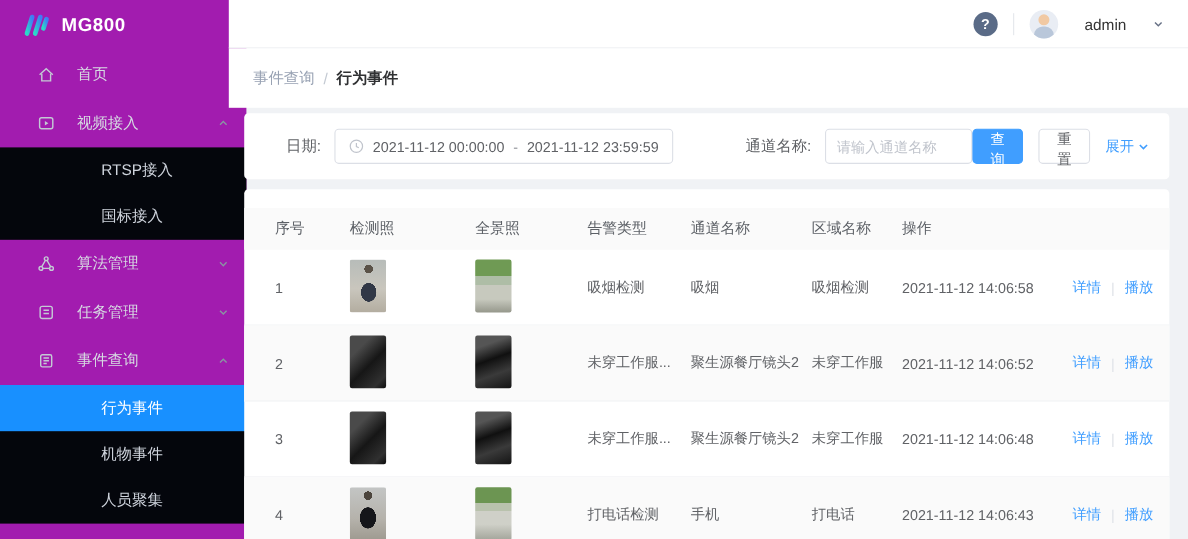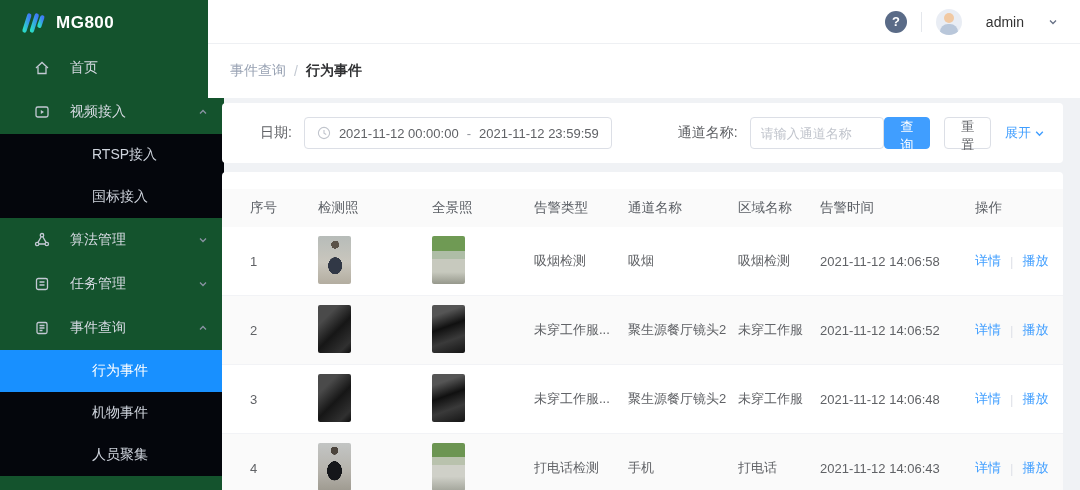--- a/index.html
+++ b/index.html
@@ -1,20 +1,20 @@
 <!DOCTYPE html>
 <html><head>
 <meta charset="utf-8">
 <style>
   * { box-sizing: border-box; margin: 0; padding: 0; }
   html,body { width:1080px; height:490px; overflow:hidden; }
   body { font-family:"Liberation Sans","DejaVu Sans",sans-serif; background:#f0f2f5; position:relative; }
 
   
-  .sidebar { position:absolute; left:0; top:0; width:224px; height:490px; background:#14532d; color:#dfe3ea; }
+  .sidebar { position:absolute; left:0; top:0; width:224px; height:490px; background:#a21caf; color:#dfe3ea; }
   .logo-row { height:46px; display:flex; align-items:center; padding-left:18px; gap:10px; }
   .logo-text { color:#fff; font-size:17px; font-weight:bold; letter-spacing:.5px; }
   .nav-item { position:relative; height:44px; display:flex; align-items:center; padding-left:34px; gap:20px; font-size:14px; color:#d6dae2; cursor:pointer; }
   .nav-item .caret { position:absolute; right:16px; top:50%; transform:translateY(-50%); }
   .submenu { background:#04060c; }
   .sub-item { height:42px; display:flex; align-items:center; padding-left:92px; font-size:14px; color:#cfd4dd; cursor:pointer; }
   .sub-item.active { background:#1890ff; color:#fff; }
   .icon16 { width:16px; height:16px; flex:0 0 16px; }
 
   
@@ -221,21 +221,20 @@
     </div>
 
     <div class="table-card">
       <div class="t-row t-head">
         <span>序号</span>
         <span>检测照</span>
         <span>全景照</span>
         <span>告警类型</span>
         <span>通道名称</span>
         <span>区域名称</span>
-        <span>告警时间</span>
         <span>操作</span>
       </div>
       <div id="table-body">
           <div class="t-row t-body-row">
     <span>1</span>
     <span><span class="thumb thumb--person-outdoor" style="display:inline-block"></span></span>
     <span><span class="thumb thumb--scene-green" style="display:inline-block"></span></span>
     <span>吸烟检测</span>
     <span>吸烟</span>
     <span>吸烟检测</span>

